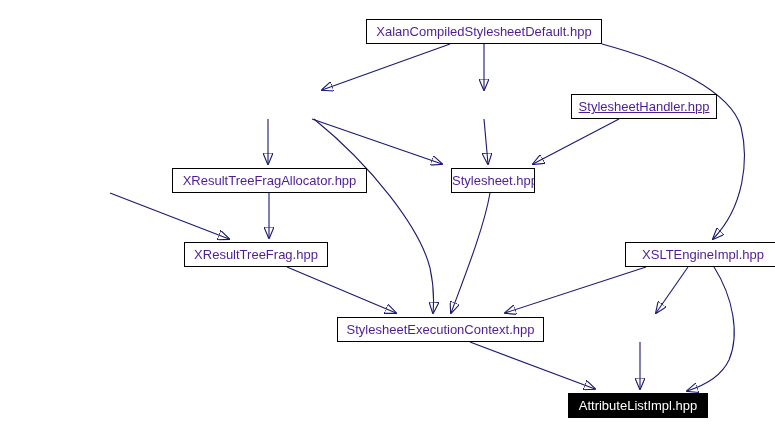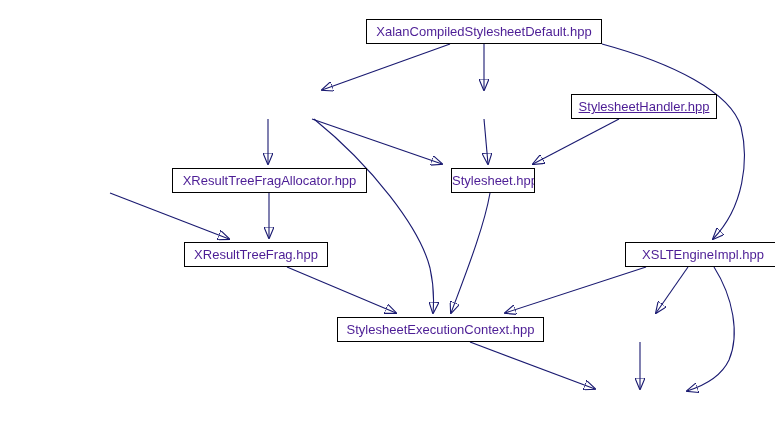--- a/index.html
+++ b/index.html
@@ -92,14 +92,15 @@
 
   <div class="node" style="left:440px; top:168px; width:84px;margin-left:11px;">Stylesheet.hpp</div>
 
   <div class="node" style="left:184px; top:242px; width:144px;">XResultTreeFrag.hpp</div>
 
   <div class="node" style="left:625px; top:242px; width:156px;">XSLTEngineImpl.hpp</div>
 
   <div class="node" style="left:337px; top:317px; width:207px;">StylesheetExecutionContext.hpp</div>
 
 
+  <div class="node current" style="left:568px; top:393px; width:140px;">AttributeListImpl.hpp</div>
 
 </div>
 
 </body></html>

